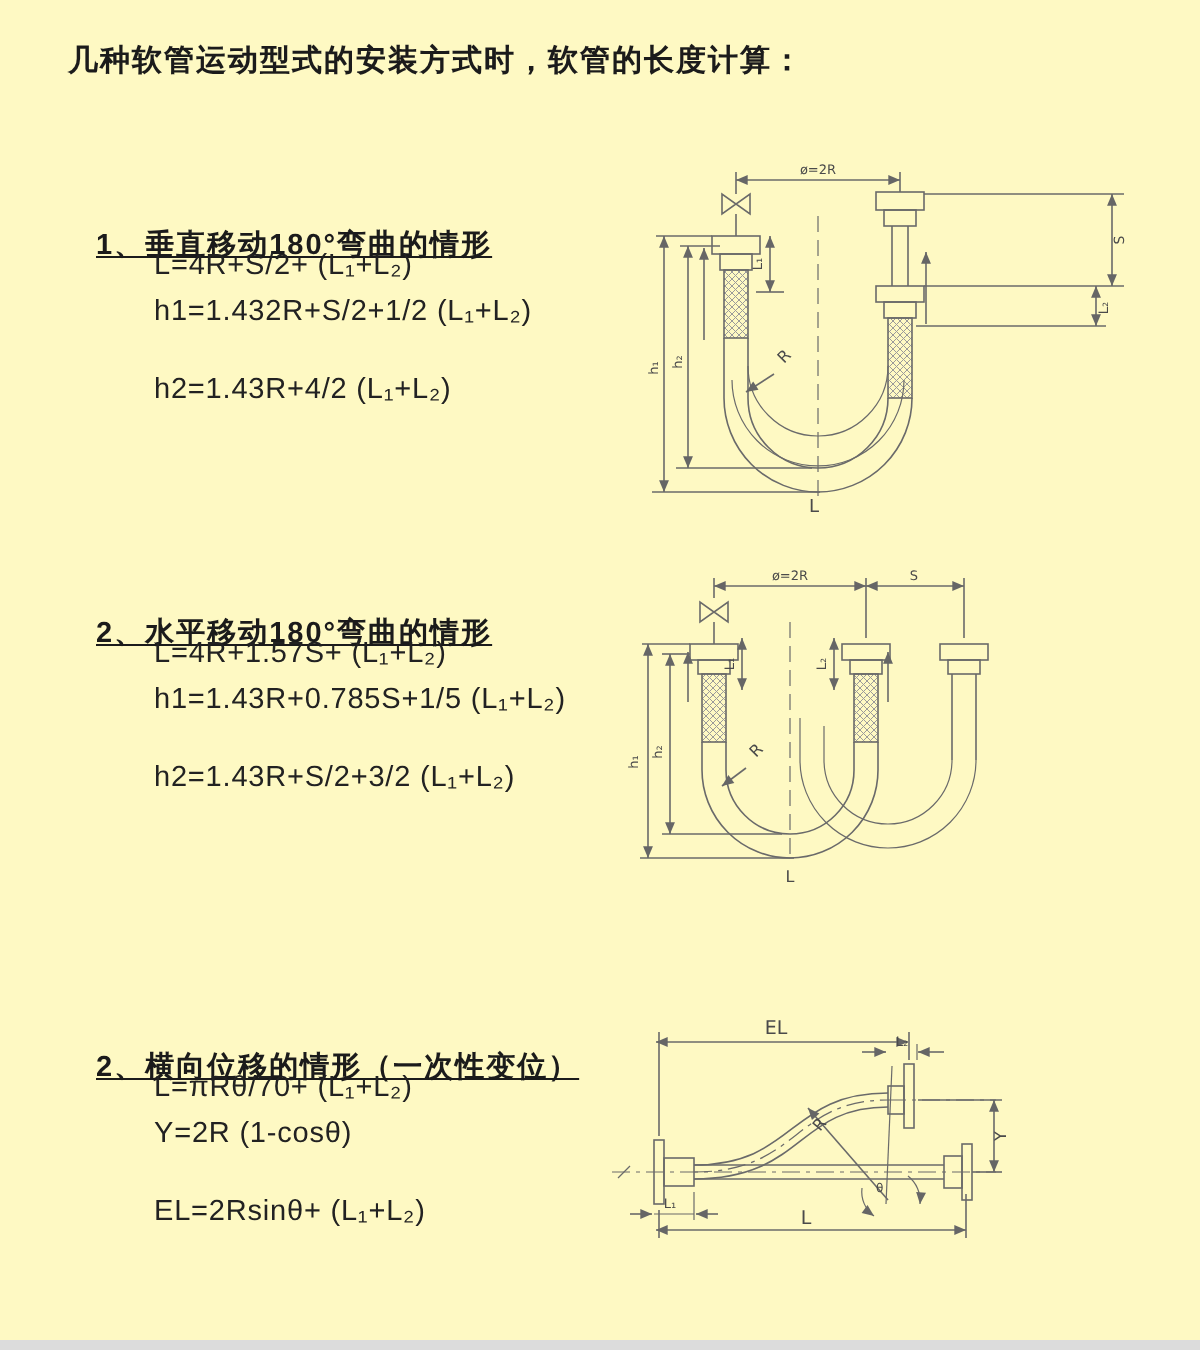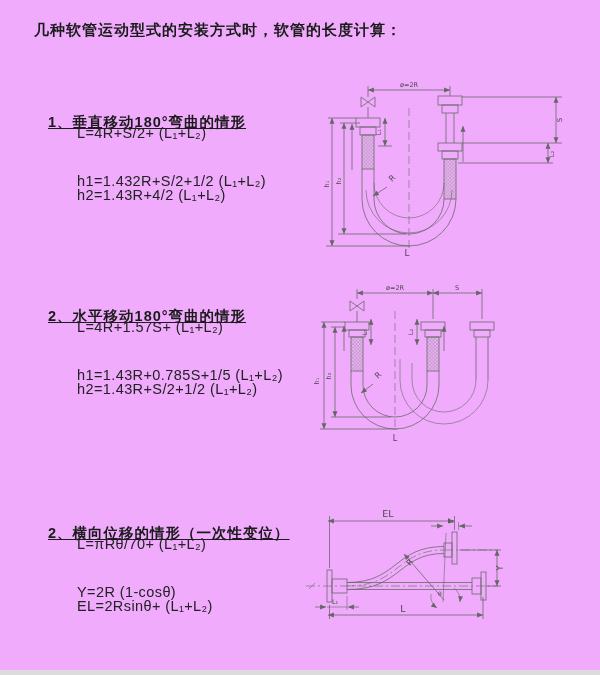--- a/index.html
+++ b/index.html
@@ -1,22 +1,22 @@
 <!DOCTYPE html>
 <html><head>
 <meta charset="utf-8">
 <style>
   html,body{margin:0;padding:0;background:#ffffff;}
-  .page{position:relative;width:600px;height:675px;background:#f0abfc;overflow:hidden;
+  .page{position:relative;width:600px;height:675px;background:#fef9c3;overflow:hidden;
         font-family:"Liberation Sans","DejaVu Sans",sans-serif;color:#1b1b1b;}
   .title{position:absolute;left:34px;top:21px;font-size:15px;font-weight:bold;letter-spacing:1px;white-space:nowrap;}
   .section{position:absolute;left:48px;}
   .sec-h{position:absolute;left:0;top:0;font-size:14.5px;font-weight:bold;letter-spacing:1px;white-space:nowrap;text-decoration:underline;}
   .f{position:absolute;left:29px;font-size:14.5px;letter-spacing:0.4px;white-space:nowrap;color:#222;}
-  .f0{top:12px}.f1{top:60px}.f2{top:74px}
+  .f0{top:12px}.f1{top:35px}.f2{top:74px}
   .diag{position:absolute;}
   svg{overflow:visible;}
   svg text{font-family:"DejaVu Sans",sans-serif;fill:#4a4a4a;}
   .scan-edge{position:absolute;left:0;bottom:0;width:100%;height:5px;background:#dcdcdc;}
 </style>
 </head>
 <body>
 
 <div class="page">
 
@@ -37,21 +37,21 @@
     <div class="sec-h">1、垂直移动180°弯曲的情形</div>
     <div class="f f0">L=4R+S/2+ (L₁+L₂)</div>
     <div class="f f1">h1=1.432R+S/2+1/2 (L₁+L₂)</div>
     <div class="f f2">h2=1.43R+4/2 (L₁+L₂)</div>
   </div>
 
   <div class="section" style="top:307px;">
     <div class="sec-h">2、水平移动180°弯曲的情形</div>
     <div class="f f0">L=4R+1.57S+ (L₁+L₂)</div>
     <div class="f f1">h1=1.43R+0.785S+1/5 (L₁+L₂)</div>
-    <div class="f f2">h2=1.43R+S/2+1/2 (L₁+L₂)</div>
+    <div class="f f2">h2=1.43R+S/2+3/2 (L₁+L₂)</div>
   </div>
 
   <div class="section" style="top:524px;">
     <div class="sec-h">2、横向位移的情形（一次性变位）</div>
     <div class="f f0">L=πRθ/70+ (L₁+L₂)</div>
     <div class="f f1">Y=2R (1-cosθ)</div>
     <div class="f f2">EL=2Rsinθ+ (L₁+L₂)</div>
   </div>
 
   <svg class="diag" style="left:310px;top:66px;" width="270" height="198" viewBox="0 0 270 198">

